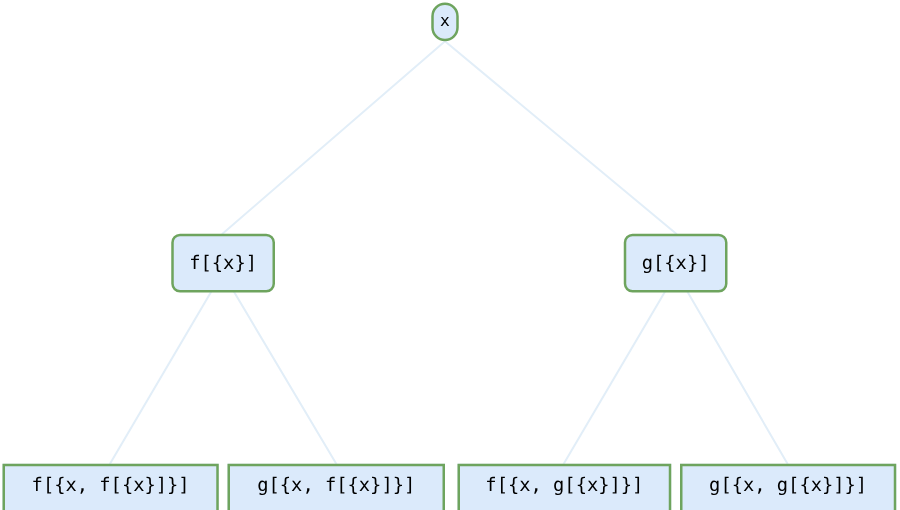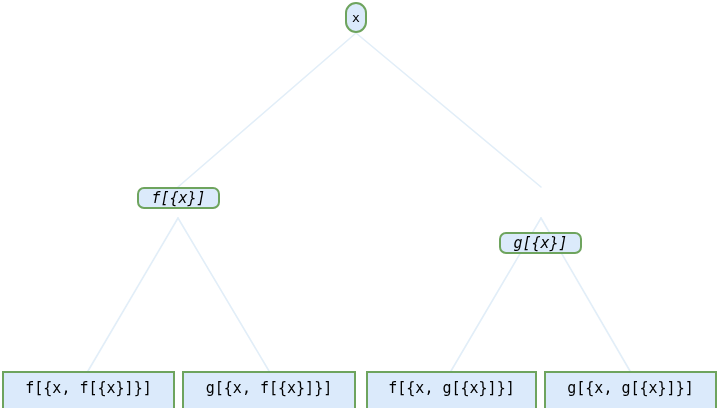--- a/index.html
+++ b/index.html
@@ -49,27 +49,26 @@
     width: 22px;
     height: 31px;
     border-radius: 11px;
     font-size: 13px;
   }
 
   
   .node-mid {
     top: 187px;
     width: 83px;
-    height: 22px;
+    height: 47px;
     border-radius: 7px;
     font-size: 15px;
-    font-style: italic;
   }
   .node-mid-left  { left: 137px; }
-  .node-mid-right { left: 499px; margin-top: 45px; }
+  .node-mid-right { left: 499px; }
 
   
   .node-leaf {
     top: 371px;
     height: 40px;
     border-radius: 0;
     font-size: 15px;
     align-items: flex-start;
     padding-top: 8px;
   }

